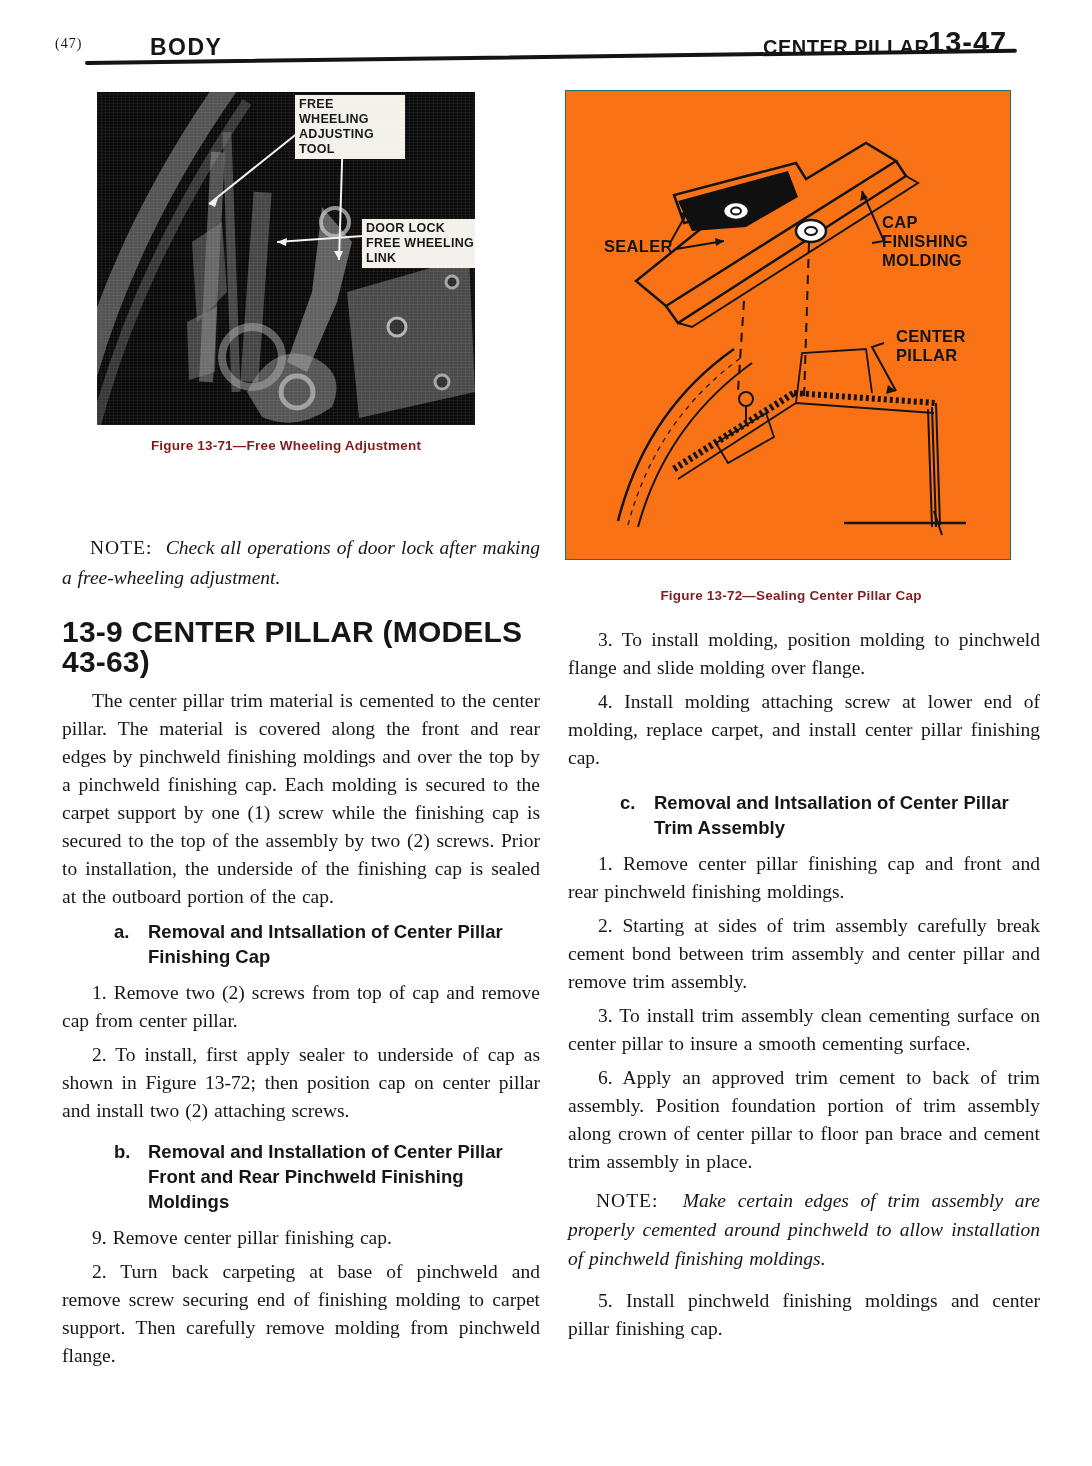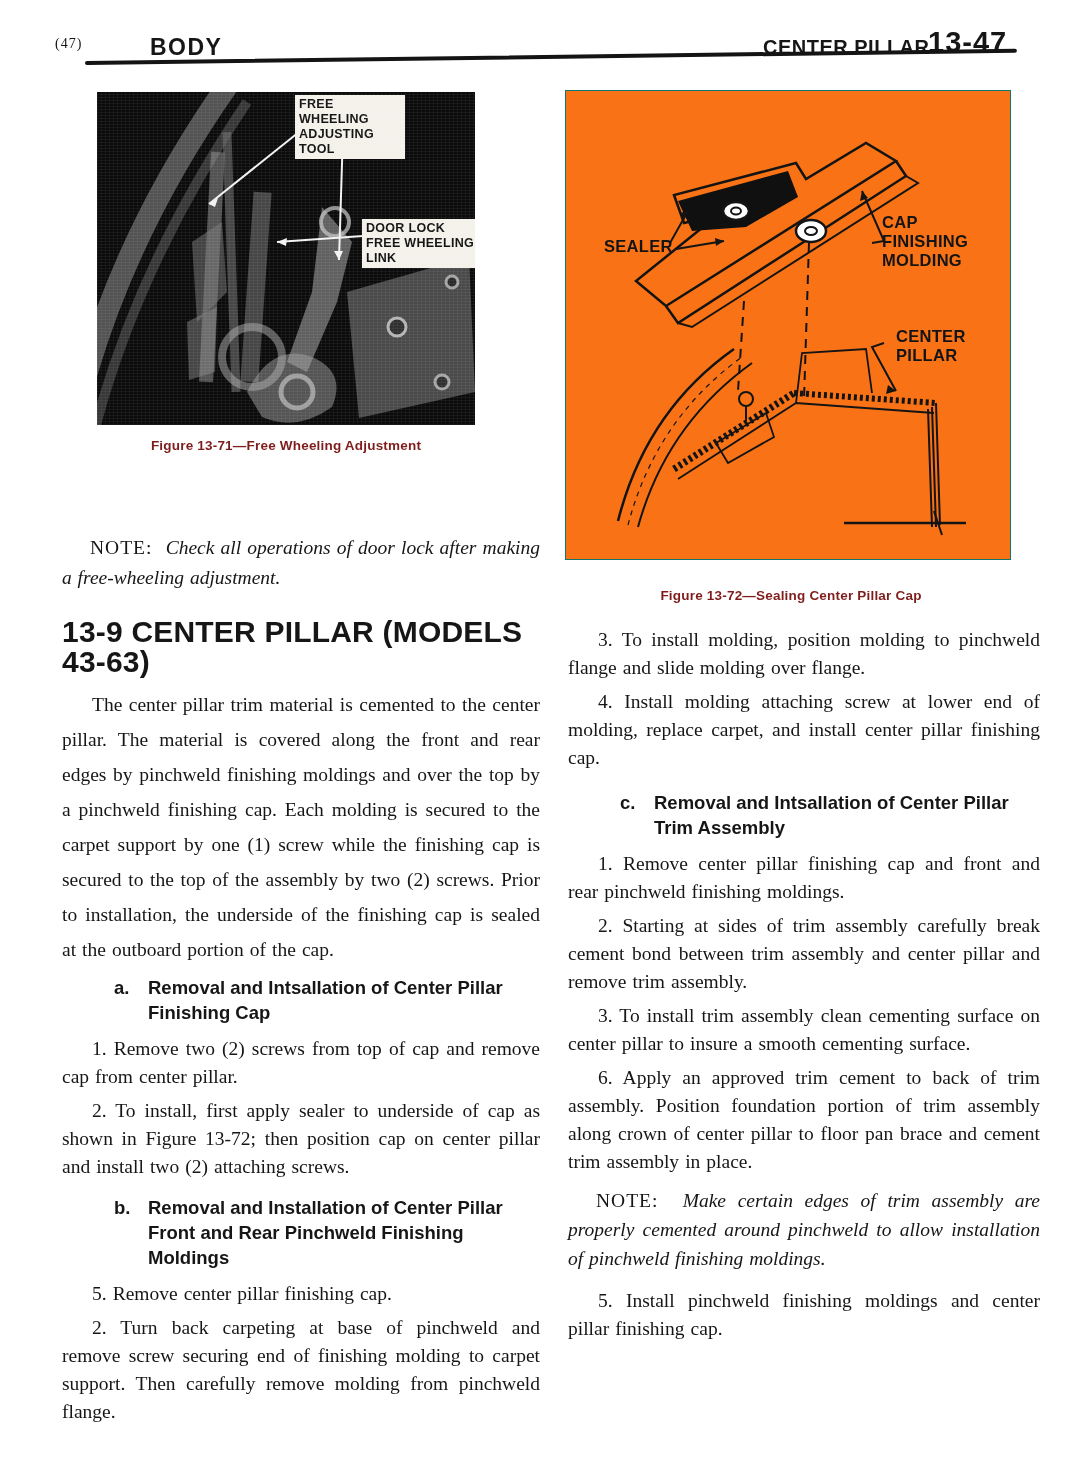--- a/index.html
+++ b/index.html
@@ -31,21 +31,21 @@
   
   .drawing{position:absolute;left:565px;top:90px;width:444px;height:468px;background:#f97316;
     border:1px solid #0f766e;}
   .draw-label{position:absolute;font-family:"Liberation Sans", sans-serif;font-weight:bold;
     font-size:16.5px;line-height:19px;color:#141414;letter-spacing:.3px;}
   
   .col{position:absolute;font-size:19.5px;line-height:28px;text-align:justify;}
   .col-left{left:62px;top:533px;width:478px;}
   .col-right{left:568px;top:626px;width:472px;}
   p.body-p{margin:0 0 6px 0;text-indent:30px;word-spacing:.06em;}
-  p.intro{line-height:35px;margin-bottom:0;}
+  p.intro{line-height:28px;margin-bottom:0;}
   .note{margin:0;text-indent:28px;word-spacing:.05em;}
   .note .note-label{letter-spacing:1px;}
   .note .note-text{font-style:italic;}
   .note1{margin-bottom:24px;line-height:30px;}
   .note2{margin:10px 0 14px 0;line-height:29px;}
   .sec-heading{font-family:"Liberation Sans", sans-serif;font-weight:bold;font-size:30px;
     letter-spacing:.2px;margin:0 0 10px 0;text-align:left;line-height:30px;}
   .sub-heading{display:flex;font-family:"Liberation Sans", sans-serif;font-weight:bold;
     font-size:18.5px;line-height:25px;text-align:left;margin:8px 0 10px 0;}
   .sub-heading .letter{width:34px;flex:0 0 34px;padding-left:52px;}
@@ -166,21 +166,21 @@
     <span class="letter">a.</span>
     <span class="title">Removal and Intsallation of Center Pillar Finishing Cap</span>
   </div>
   <p class="body-p gap-a">1. Remove two (2) screws from top of cap and remove cap from center pillar.</p>
   <p class="body-p">2. To install, first apply sealer to underside of cap as shown in Figure 13-72; then position cap on center pillar and install two (2) attaching screws.</p>
 
   <div class="sub-heading gap-b">
     <span class="letter">b.</span>
     <span class="title">Removal and Installation of Center Pillar Front and Rear Pinchweld Finishing Moldings</span>
   </div>
-  <p class="body-p gap-a">5. Remove center pillar finishing cap.</p>
+  <p class="body-p gap-a">9. Remove center pillar finishing cap.</p>
   <p class="body-p">2. Turn back carpeting at base of pinchweld and remove screw securing end of finishing molding to carpet support. Then carefully remove molding from pinchweld flange.</p>
 </div>
 
 <div class="col col-right">
   <p class="body-p">3. To install molding, position molding to pinchweld flange and slide molding over flange.</p>
   <p class="body-p">4. Install molding attaching screw at lower end of molding, replace carpet, and install center pillar finishing cap.</p>
 
   <div class="sub-heading gap-c">
     <span class="letter">c.</span>
     <span class="title">Removal and Intsallation of Center Pillar Trim Assembly</span>

